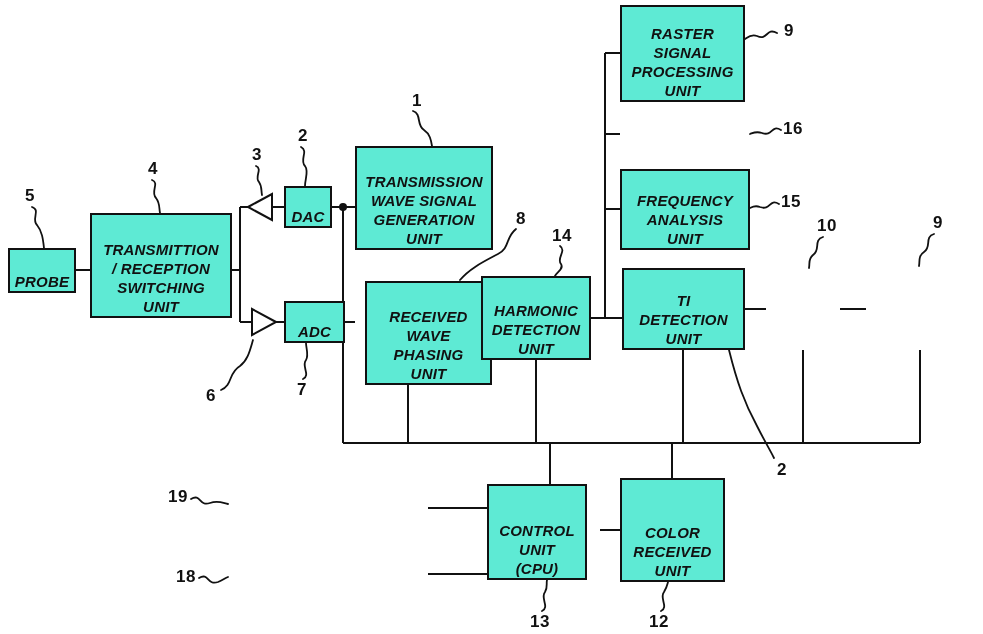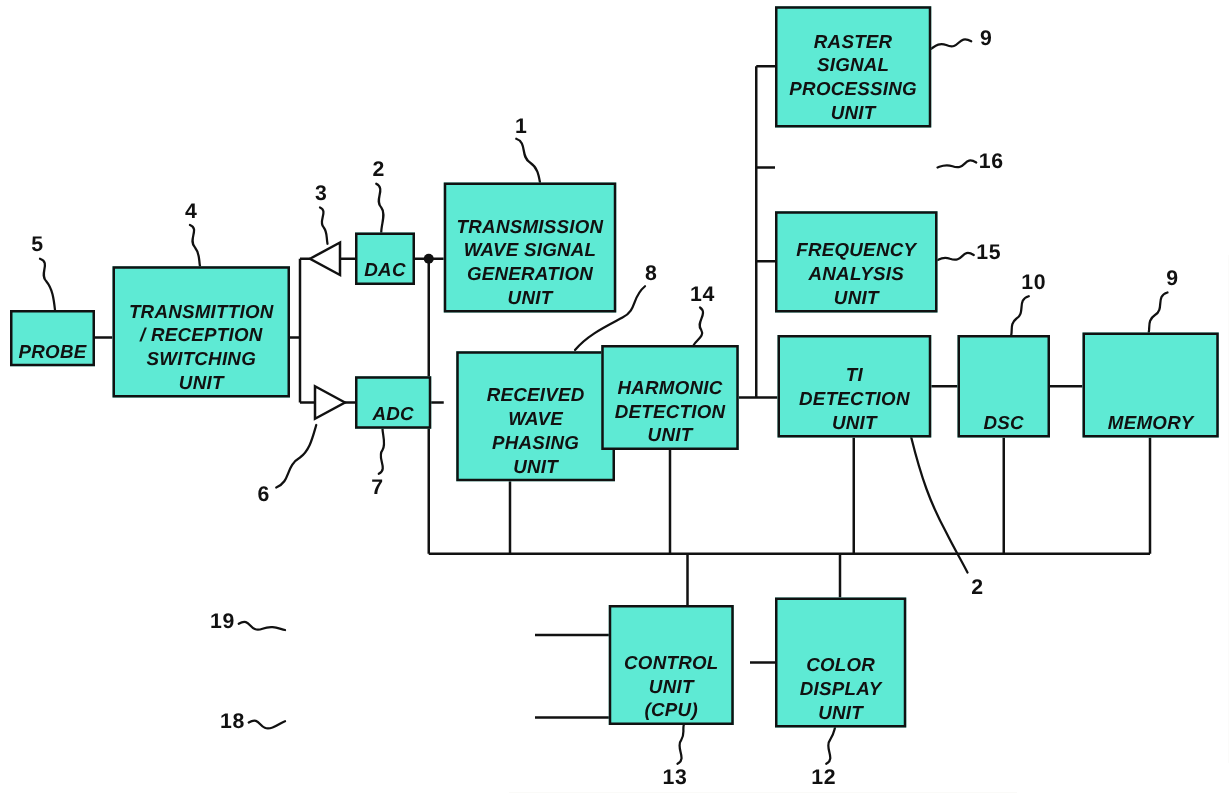--- a/index.html
+++ b/index.html
@@ -119,27 +119,25 @@
   <div class="block" style="left:620px;top:5px;width:125px;height:97px"><span>RASTER
 SIGNAL
 PROCESSING
 UNIT</span></div>
   <div class="block" style="left:620px;top:169px;width:130px;height:81px"><span>FREQUENCY
 ANALYSIS
 UNIT</span></div>
   <div class="block" style="left:622px;top:268px;width:123px;height:82px"><span>TI
 DETECTION
 UNIT</span></div>
-  <div class="block" style="left:766px;top:268px;width:74px;height:82px"><span>DSC</span></div>
-  <div class="block" style="left:866px;top:266px;width:109px;height:84px"><span>MEMORY</span></div>
   <div class="block" style="left:487px;top:484px;width:100px;height:96px"><span>CONTROL
 UNIT
 (CPU)</span></div>
   <div class="block" style="left:620px;top:478px;width:105px;height:104px"><span>COLOR
-DISPLAY
+RECEIVED
 UNIT</span></div>
 
   <div class="ref" style="left:417px;top:101px">1</div>
   <div class="ref" style="left:303px;top:136px">2</div>
   <div class="ref" style="left:257px;top:155px">3</div>
   <div class="ref" style="left:153px;top:169px">4</div>
   <div class="ref" style="left:30px;top:196px">5</div>
   <div class="ref" style="left:211px;top:396px">6</div>
   <div class="ref" style="left:302px;top:390px">7</div>
   <div class="ref" style="left:521px;top:219px">8</div>

